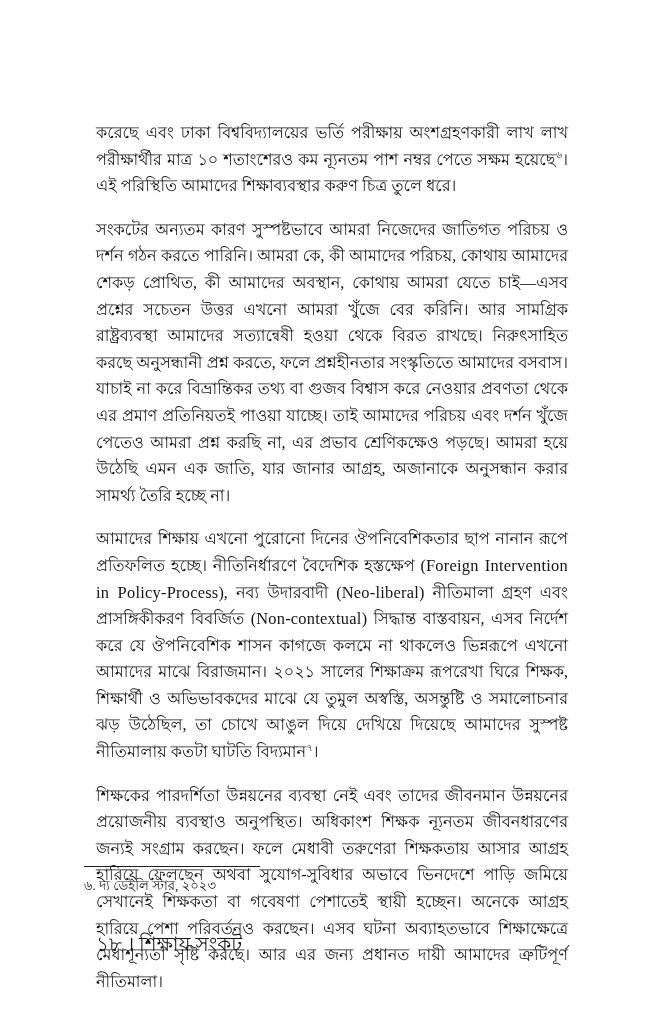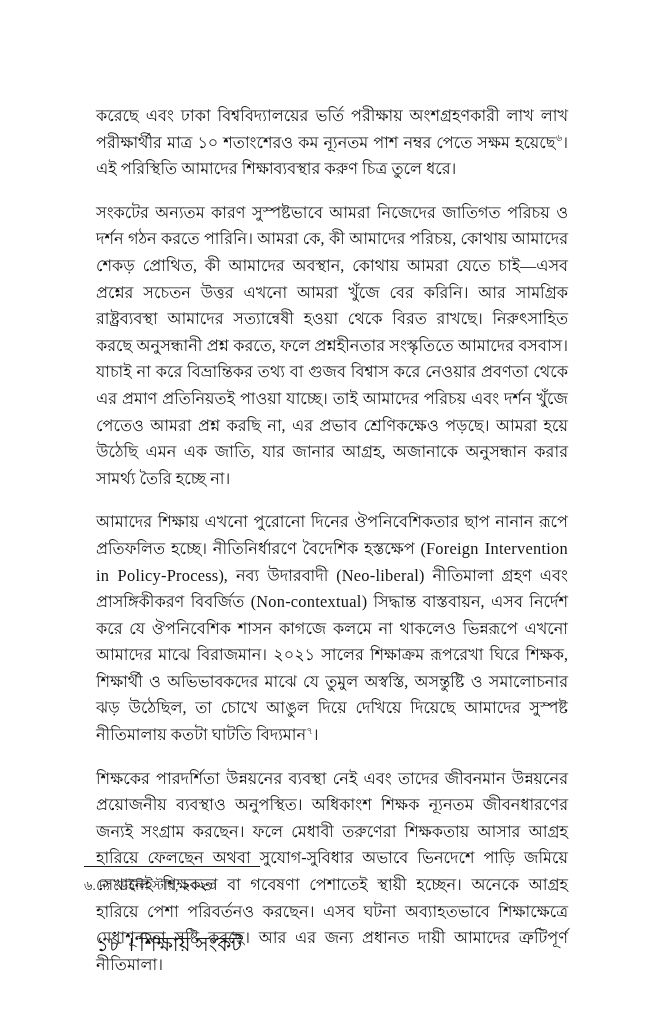--- a/index.html
+++ b/index.html
@@ -22,21 +22,21 @@
     left: 0;
     top: 0;
     width: 663px;
     height: 1024px;
     background: #ffffff;
   }
 
   .text-block {
     position: absolute;
     left: 96px;
-    top: 103px;
+    top: 120px;
     width: 472px;
   }
 
   p.para {
     margin: 0 0 17px 0;
     text-align: justify;
     text-justify: inter-word;
     font-size: 16.1px;
     line-height: 26.6px;
     letter-spacing: 0.0px;

